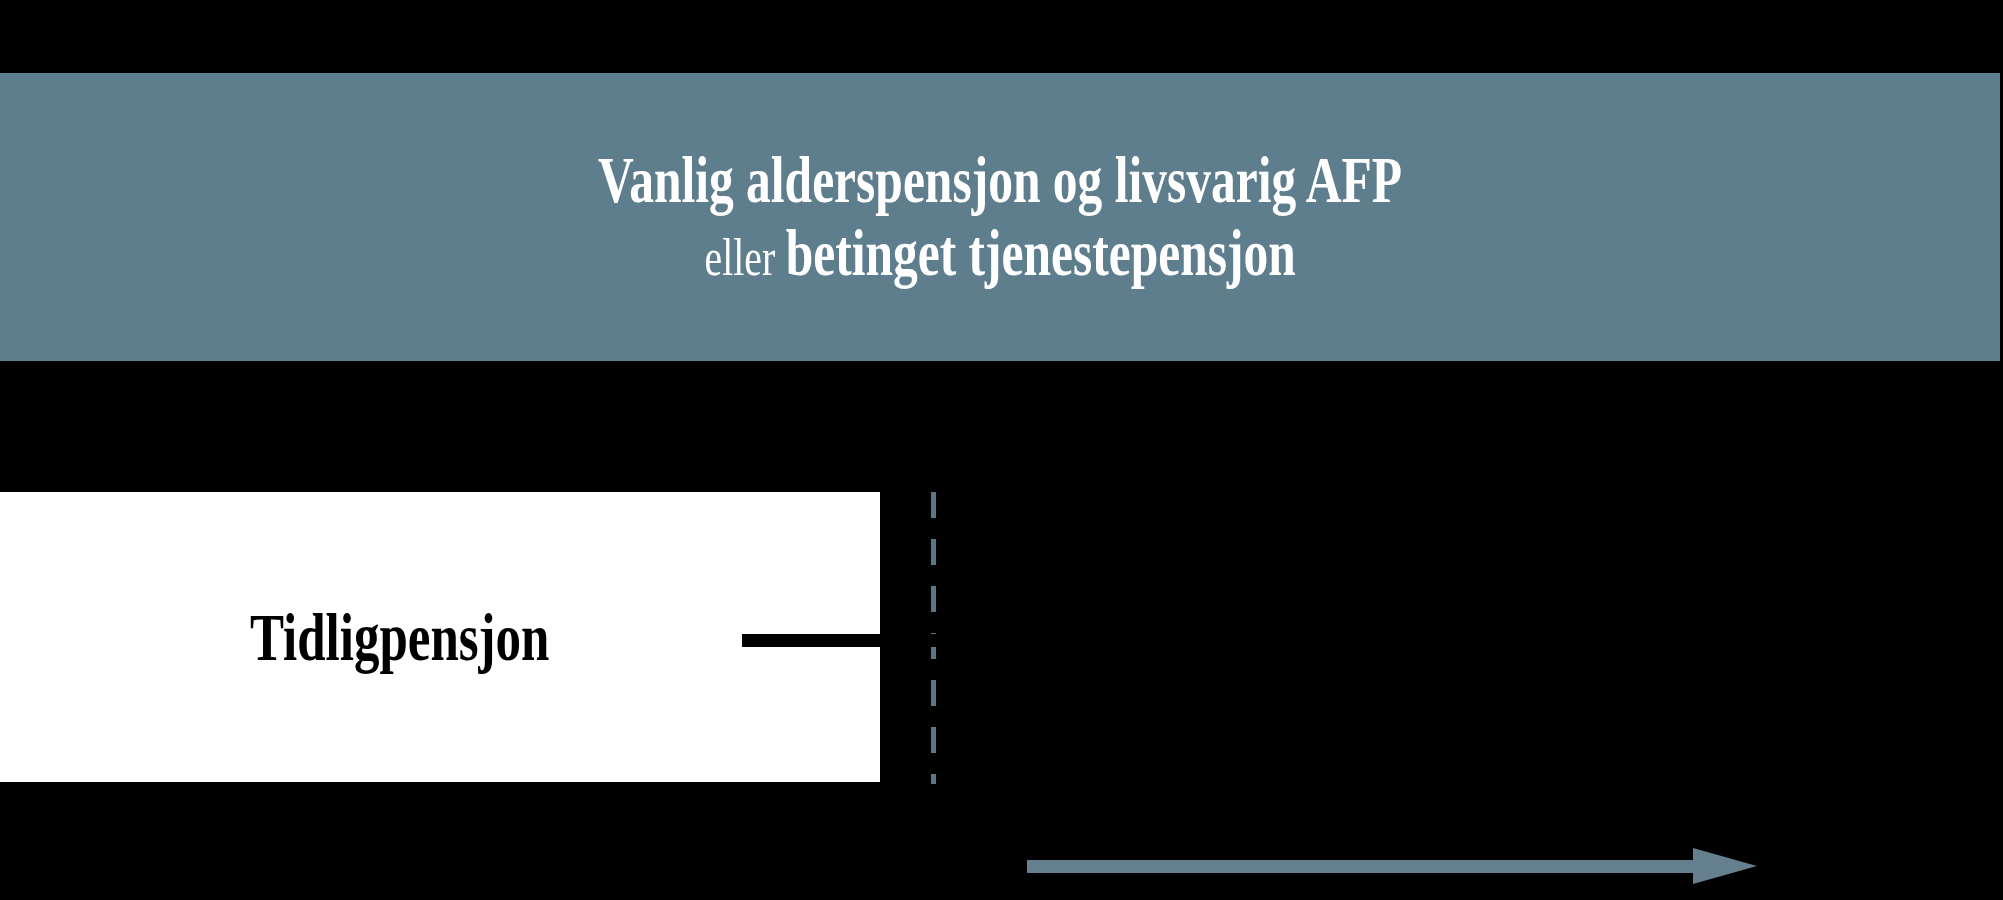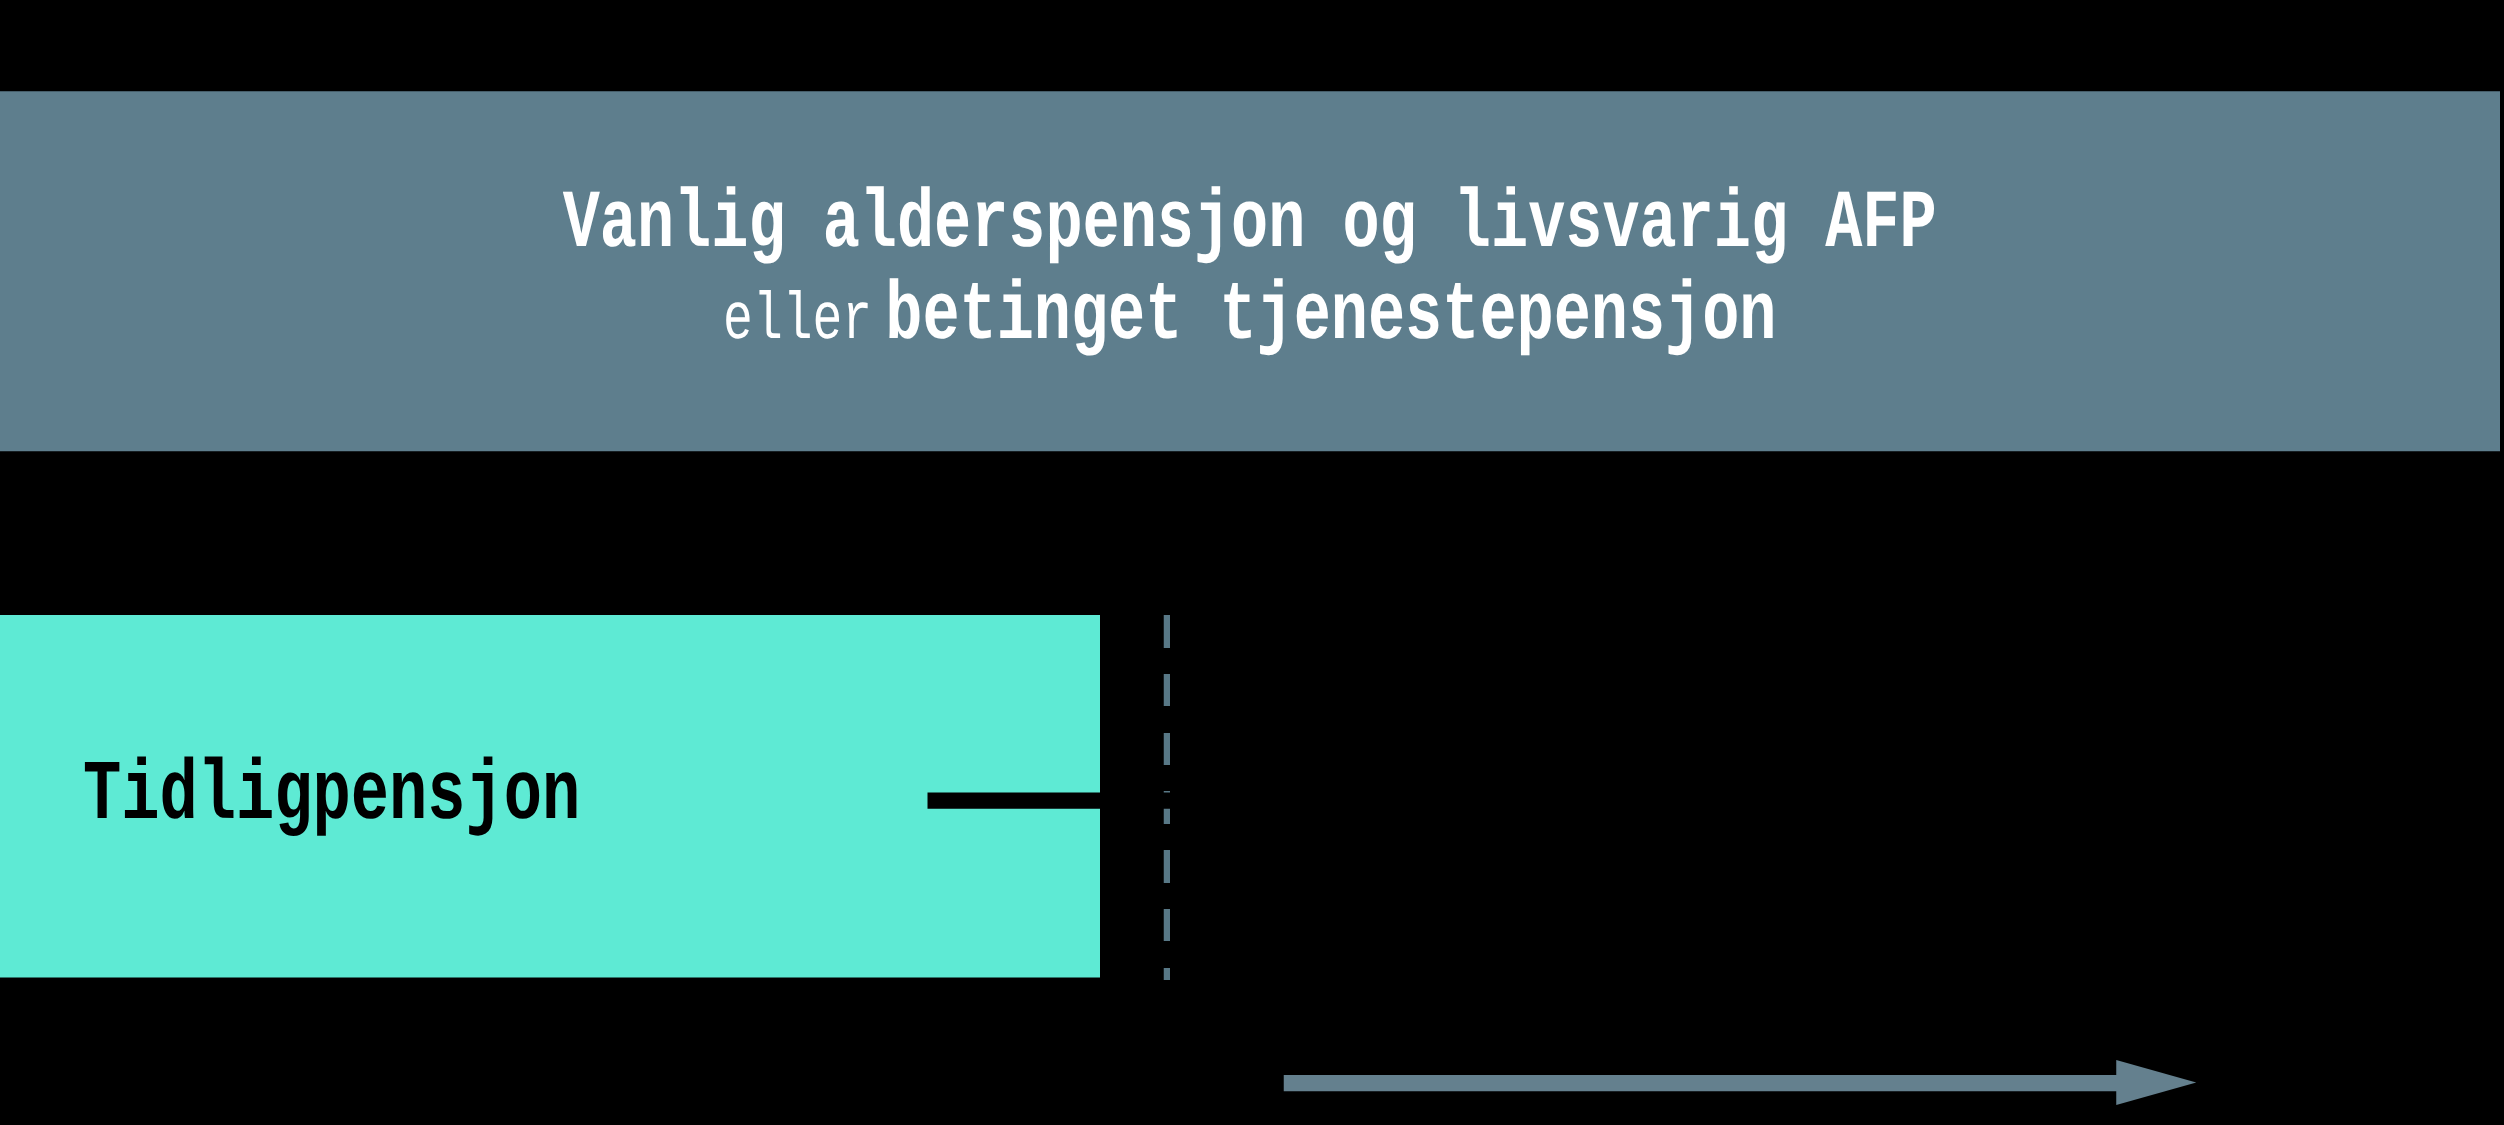--- a/index.html
+++ b/index.html
@@ -6,42 +6,42 @@
     margin: 0;
     padding: 0;
     background: #000000;
   }
   .canvas {
     position: relative;
     width: 2003px;
     height: 900px;
     background: #000000;
     overflow: hidden;
-    font-family: Liberation Mono, monospace;
+    font-family: Liberation Serif, serif;
   }
 
   
   .box {
     position: absolute;
     display: flex;
     flex-direction: column;
     justify-content: center;
   }
   .top-box {
     left: 0; top: 73px;
     width: 2000px; height: 288px;
     background: #5E7E8D;
     align-items: center;
     text-align: center;
   }
   .early-box {
     left: 0; top: 492px;
     width: 880px; height: 290px;
-    background: #5eead4;
-    align-items: flex-start;
+    background: #ffffff;
+    align-items: center;
     text-align: center;
     padding-right: 80px;
     box-sizing: border-box;
   }
   .right-box {
     left: 985px; top: 496px;
     width: 1013px; height: 286px;
     background: #5E7E8D;
     align-items: flex-start;
     padding-left: 172px;

